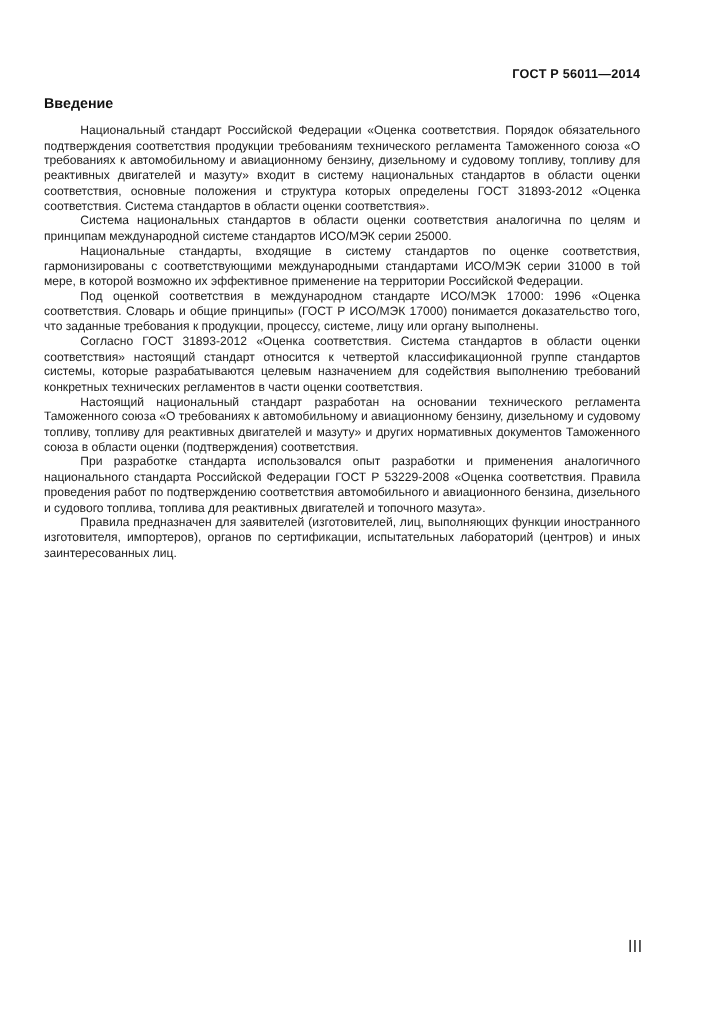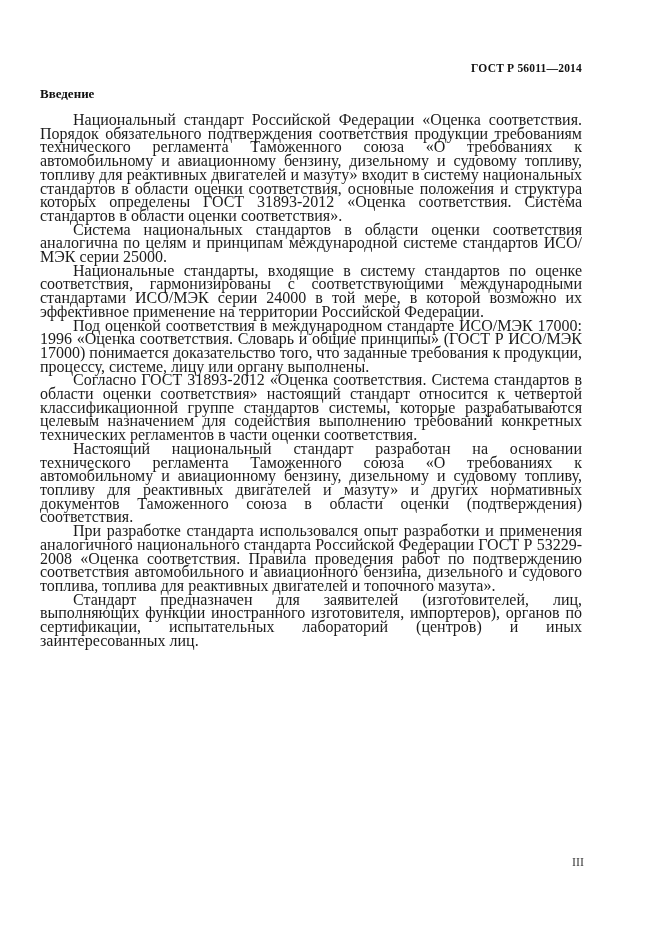--- a/index.html
+++ b/index.html
@@ -5,21 +5,21 @@
   html, body {
     margin: 0;
     padding: 0;
     background: #ffffff;
   }
   .page {
     position: relative;
     width: 661px;
     height: 936px;
     background: #ffffff;
-    font-family: Liberation Serif, serif;
+    font-family: Liberation Sans, sans-serif;
     color: #1b1b1b;
     overflow: hidden;
   }
   .doc-header {
     position: absolute;
     top: 62px;
     left: 40px;
     width: 542px;
     text-align: right;
     font-size: 11.5px;
@@ -36,56 +36,56 @@
     text-align: left;
     font-size: 13px;
     font-weight: bold;
     color: #111111;
   }
   .doc-body {
     position: absolute;
     top: 113px;
     left: 40px;
     width: 542px;
-    font-size: 16px;
+    font-size: 11px;
     line-height: 13.7px;
     text-align: justify;
   }
   .doc-body p {
     margin: 0;
     padding: 0;
     text-indent: 33px;
   }
   .page-footer {
     position: absolute;
     right: 77px;
     bottom: 66px;
-    font-size: 12px;
+    font-size: 16px;
     color: #3a3a3a;
   }
 </style>
 </head>
 <body>
 
 <div class="page">
 
   <div class="doc-header">
     <span>ГОСТ Р 56011—2014</span>
   </div>
 
   <h1 class="section-title">Введение</h1>
 
   <div class="doc-body">
     <p>Национальный стандарт Российской Федерации «Оценка соответствия. Порядок обязательного подтверждения соответствия продукции требованиям технического регламента Таможенного союза «О требованиях к автомобильному и авиационному бензину, дизельному и судовому топливу, топливу для реактивных двигателей и мазуту» входит в систему национальных стандартов в области оценки соответствия, основные положения и структура которых определены ГОСТ 31893-2012 «Оценка соответствия. Система стандартов в области оценки соответствия».</p>
     <p>Система национальных стандартов в области оценки соответствия аналогична по целям и принципам международной системе стандартов ИСО/МЭК серии 25000.</p>
-    <p>Национальные стандарты, входящие в систему стандартов по оценке соответствия, гармонизированы с соответствующими международными стандартами ИСО/МЭК серии 24000 в той мере, в которой возможно их эффективное применение на территории Российской Федерации.</p>
+    <p>Национальные стандарты, входящие в систему стандартов по оценке соответствия, гармонизированы с соответствующими международными стандартами ИСО/МЭК серии 31000 в той мере, в которой возможно их эффективное применение на территории Российской Федерации.</p>
     <p>Под оценкой соответствия в международном стандарте ИСО/МЭК 17000: 1996 «Оценка соответствия. Словарь и общие принципы» (ГОСТ Р ИСО/МЭК 17000) понимается доказательство того, что заданные требования к продукции, процессу, системе, лицу или органу выполнены.</p>
     <p>Согласно ГОСТ 31893-2012 «Оценка соответствия. Система стандартов в области оценки соответствия» настоящий стандарт относится к четвертой классификационной группе стандартов системы, которые разрабатываются целевым назначением для содействия выполнению требований конкретных технических регламентов в части оценки соответствия.</p>
     <p>Настоящий национальный стандарт разработан на основании технического регламента Таможенного союза «О требованиях к автомобильному и авиационному бензину, дизельному и судовому топливу, топливу для реактивных двигателей и мазуту» и других нормативных документов Таможенного союза в области оценки (подтверждения) соответствия.</p>
     <p>При разработке стандарта использовался опыт разработки и применения аналогичного национального стандарта Российской Федерации ГОСТ Р 53229-2008 «Оценка соответствия. Правила проведения работ по подтверждению соответствия автомобильного и авиационного бензина, дизельного и судового топлива, топлива для реактивных двигателей и топочного мазута».</p>
-    <p>Стандарт предназначен для заявителей (изготовителей, лиц, выполняющих функции иностранного изготовителя, импортеров), органов по сертификации, испытательных лабораторий (центров) и иных заинтересованных лиц.</p>
+    <p>Правила предназначен для заявителей (изготовителей, лиц, выполняющих функции иностранного изготовителя, импортеров), органов по сертификации, испытательных лабораторий (центров) и иных заинтересованных лиц.</p>
   </div>
 
   <div class="page-footer">
     <span>III</span>
   </div>
 
 </div>
 
 </body></html>

